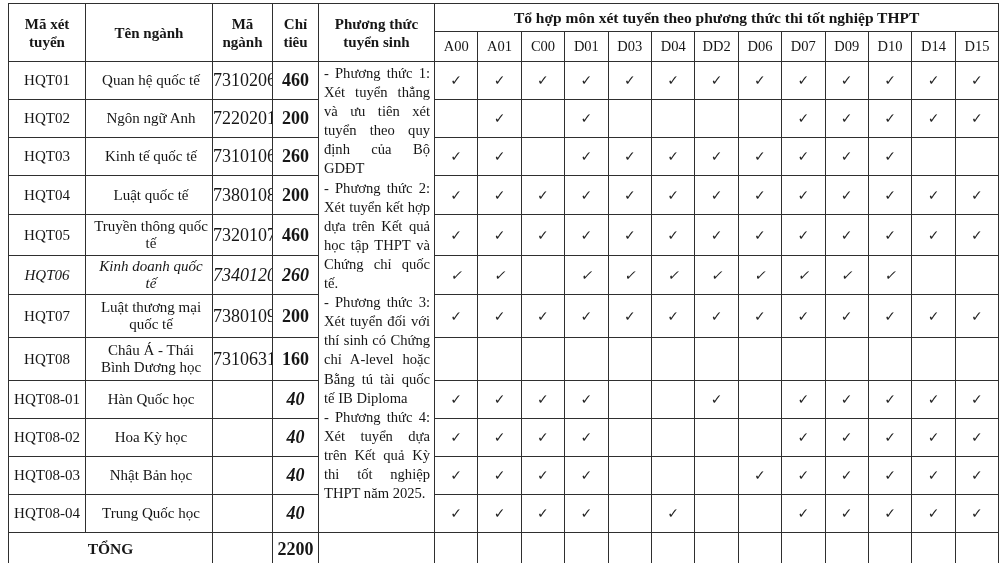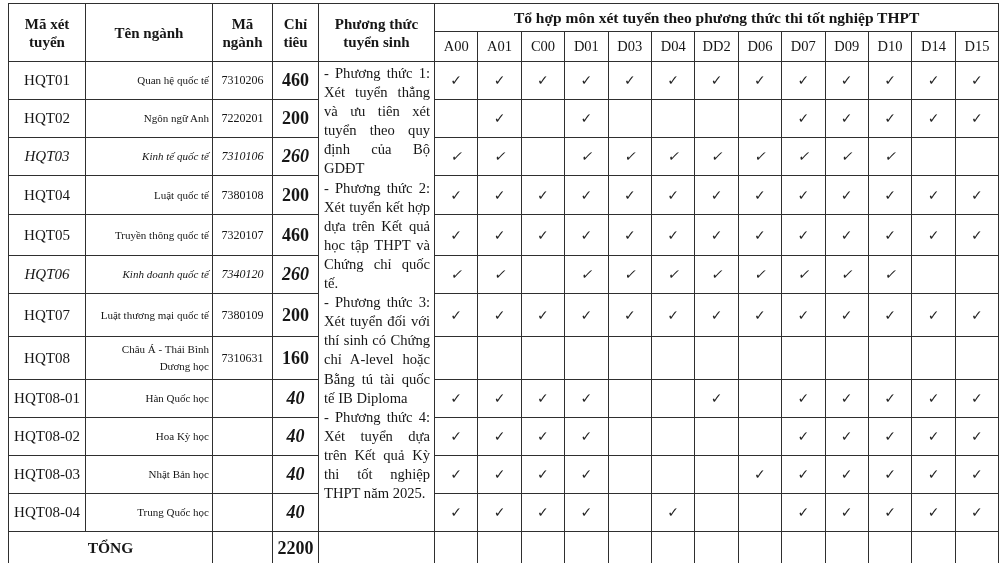--- a/index.html
+++ b/index.html
@@ -20,22 +20,22 @@
   th, td {
     border: 1.4px solid #2f2f2f;
     overflow: hidden;
     vertical-align: middle;
   }
   thead th { font-weight: bold; text-align: center; }
   .top-span-h { font-size: 15.5px; height: 28px; }
   .left-h { font-size: 15px; line-height: 18px; padding: 2px; }
   .combo-h { font-size: 14.5px; font-weight: normal; height: 30px; text-align: center; }
   .code-cell { text-align: center; font-size: 15px; }
-  .name-cell { text-align: right; font-size: 11px; line-height: 17px; padding: 2px 3px 2px 7px; }
-  .major-cell { text-align: center; font-size: 12px; }
+  .name-cell { text-align: center; font-size: 15px; line-height: 17px; padding: 2px 3px 2px 7px; }
+  .major-cell { text-align: center; font-size: 18px; }
   .quota-cell { text-align: center; font-size: 18px; font-weight: bold; }
   .quota-cell.italic { font-style: italic; margin-left: 37px; }
   .method-cell {
     vertical-align: top;
     text-align: justify;
     font-size: 14.6px;
     line-height: 19.1px;
     padding: 2px 4px 0 5px;
   }
   .check-cell { text-align: center; font-size: 14px; color: #242424; }
@@ -118,21 +118,21 @@
           <td class="check-cell"></td>
           <td class="check-cell"></td>
           <td class="check-cell"></td>
           <td class="check-cell"></td>
           <td class="check-cell">✓</td>
           <td class="check-cell">✓</td>
           <td class="check-cell">✓</td>
           <td class="check-cell">✓</td>
           <td class="check-cell">✓</td>
         </tr>
-        <tr style="height: 38px; font-style: italic;">
+        <tr style="height: 38px;">
           <td class="code-cell">HQT03</td>
           <td class="name-cell">Kinh tế quốc tế</td>
           <td class="major-cell">7310106</td>
           <td class="quota-cell">260</td>
           <td class="check-cell">✓</td>
           <td class="check-cell">✓</td>
           <td class="check-cell"></td>
           <td class="check-cell">✓</td>
           <td class="check-cell">✓</td>
           <td class="check-cell">✓</td>

